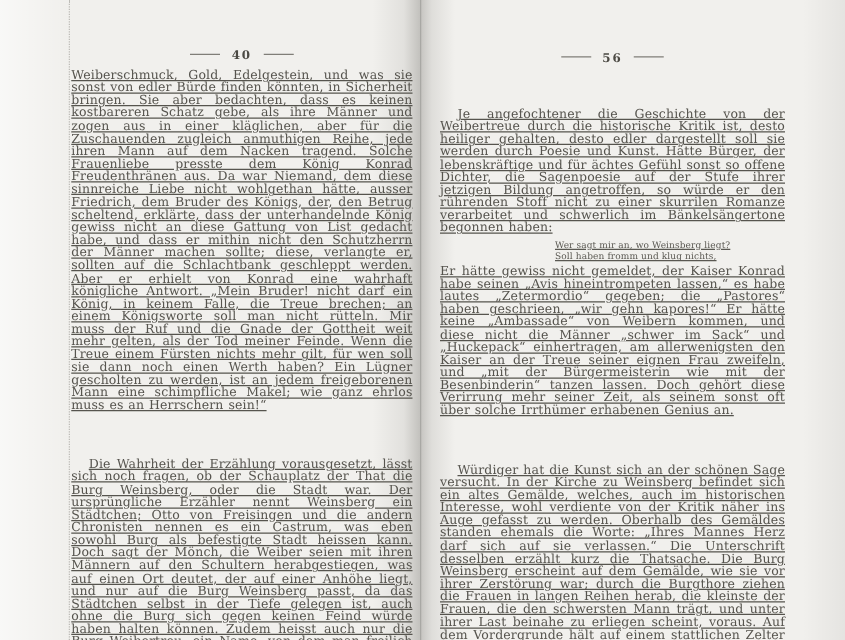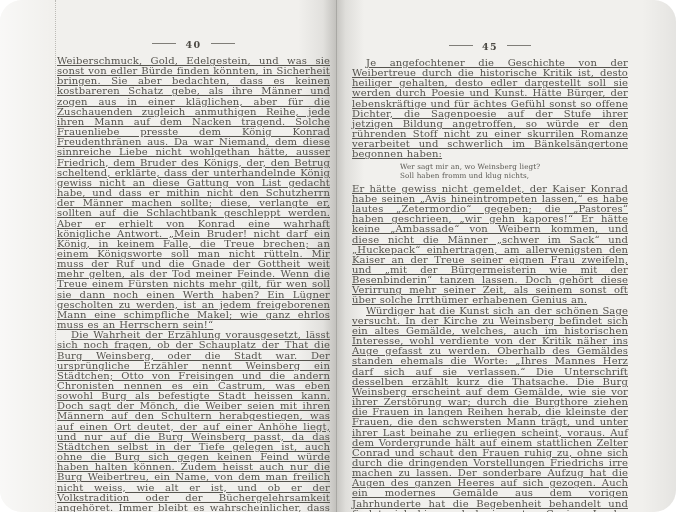--- a/index.html
+++ b/index.html
@@ -3,21 +3,20 @@
 <meta charset="utf-8">
 <style>
   html, body { margin: 0; padding: 0; }
   .canvas {
     position: relative;
     width: 676px;
     height: 512px;
     background: #f1f0ed;
     overflow: hidden;
     font-family: "DejaVu Serif", "Liberation Serif", serif;
-    border-radius: 22px;
   }
   .left-light {
     position: absolute; left: 0; top: 0; bottom: 0; width: 52px;
     background: linear-gradient(90deg, rgba(255,255,255,0.55), rgba(255,255,255,0));
   }
   .edge-dots {
     position: absolute; left: 55px; top: 0; bottom: 0; width: 0;
     border-left: 1px dotted rgba(110,108,100,0.40);
   }
   .gutter {
@@ -62,27 +61,28 @@
   .para {
     margin: 0;
     font-size: 10px;
     line-height: 10.15px;
     text-align: justify;
     letter-spacing: 0.12px;
     word-spacing: 0.55px;
     color: #56544e;
     text-decoration: underline;
   }
-  .para.indent { text-indent: 14px; }
+  .para.indent { text-indent: 14px; margin-top: 37px; }
   .verse {
-    margin: 2px 0 3px 48px;
+    margin: 2px 0 3px 92px;
     font-size: 7.2px;
     line-height: 9.6px;
     color: #5a5852;
     letter-spacing: 0.1px;
+    text-decoration: underline;
   }
   .sig {
     margin-top: 0px;
     padding-left: 218px;
     font-size: 8px;
     color: #4c4a44;
   }
 </style>
 </head>
 <body>
@@ -97,21 +97,21 @@
   <div class="page page-left">
     <div class="pagehead">
       <span class="rule"></span><span class="pagenum">40</span><span class="rule"></span>
     </div>
     <p class="para noindent">Weiberschmuck, Gold, Edelgestein, und was sie sonst von edler Bürde finden könnten, in Sicherheit bringen. Sie aber bedachten, dass es keinen kostbareren Schatz gebe, als ihre Männer und zogen aus in einer kläglichen, aber für die Zuschauenden zugleich anmuthigen Reihe, jede ihren Mann auf dem Nacken tragend. Solche Frauenliebe presste dem König Konrad Freudenthränen aus. Da war Niemand, dem diese sinnreiche Liebe nicht wohlgethan hätte, ausser Friedrich, dem Bruder des Königs, der, den Betrug scheltend, erklärte, dass der unterhandelnde König gewiss nicht an diese Gattung von List gedacht habe, und dass er mithin nicht den Schutzherrn der Männer machen sollte; diese, verlangte er, sollten auf die Schlachtbank geschleppt werden. Aber er erhielt von Konrad eine wahrhaft königliche Antwort. „Mein Bruder! nicht darf ein König, in keinem Falle, die Treue brechen; an einem Königsworte soll man nicht rütteln. Mir muss der Ruf und die Gnade der Gottheit weit mehr gelten, als der Tod meiner Feinde. Wenn die Treue einem Fürsten nichts mehr gilt, für wen soll sie dann noch einen Werth haben? Ein Lügner gescholten zu werden, ist an jedem freigeborenen Mann eine schimpfliche Makel; wie ganz ehrlos muss es an Herrschern sein!“</p>
     <p class="para indent">Die Wahrheit der Erzählung vorausgesetzt, lässt sich noch fragen, ob der Schauplatz der That die Burg Weinsberg, oder die Stadt war. Der ursprüngliche Erzähler nennt Weinsberg ein Städtchen; Otto von Freisingen und die andern Chronisten nennen es ein Castrum, was eben sowohl Burg als befestigte Stadt heissen kann. Doch sagt der Mönch, die Weiber seien mit ihren Männern auf den Schultern herabgestiegen, was auf einen Ort deutet, der auf einer Anhöhe liegt, und nur auf die Burg Weinsberg passt, da das Städtchen selbst in der Tiefe gelegen ist, auch ohne die Burg sich gegen keinen Feind würde haben halten können. Zudem heisst auch nur die Burg Weibertreu, ein Name, von dem man freilich nicht weiss, wie alt er ist, und ob er der Volkstradition oder der Büchergelehrsamkeit angehöret. Immer bleibt es wahrscheinlicher, dass damals das Castrum Weinsberg nur aus der Burg und vielleicht wenigen Häusern Höriger an deren Fusse bestanden, und dass aus den letztern die Stadt Weinsberg erst später erwachsen ist.</p>
   </div>
 
   <div class="page page-right">
     <div class="pagehead">
-      <span class="rule"></span><span class="pagenum">45</span><span class="rule"></span>
+      <span class="rule"></span><span class="pagenum">56</span><span class="rule"></span>
     </div>
     <p class="para indent">Je angefochtener die Geschichte von der Weibertreue durch die historische Kritik ist, desto heiliger gehalten, desto edler dargestellt soll sie werden durch Poesie und Kunst. Hätte Bürger, der lebenskräftige und für ächtes Gefühl sonst so offene Dichter, die Sagenpoesie auf der Stufe ihrer jetzigen Bildung angetroffen, so würde er den rührenden Stoff nicht zu einer skurrilen Romanze verarbeitet und schwerlich im Bänkelsängertone begonnen haben:</p>
     <div class="verse">
       <div class="verse-line">Wer sagt mir an, wo Weinsberg liegt?</div>
       <div class="verse-line">Soll haben fromm und klug nichts,</div>
     </div>
     <p class="para noindent">Er hätte gewiss nicht gemeldet, der Kaiser Konrad habe seinen „Avis hineintrompeten lassen,“ es habe lautes „Zetermordio“ gegeben; die „Pastores“ haben geschrieen, „wir gehn kapores!“ Er hätte keine „Ambassade“ von Weibern kommen, und diese nicht die Männer „schwer im Sack“ und „Huckepack“ einhertragen, am allerwenigsten den Kaiser an der Treue seiner eignen Frau zweifeln, und „mit der Bürgermeisterin wie mit der Besenbinderin“ tanzen lassen. Doch gehört diese Verirrung mehr seiner Zeit, als seinem sonst oft über solche Irrthümer erhabenen Genius an.</p>
     <p class="para indent">Würdiger hat die Kunst sich an der schönen Sage versucht. In der Kirche zu Weinsberg befindet sich ein altes Gemälde, welches, auch im historischen Interesse, wohl verdiente von der Kritik näher ins Auge gefasst zu werden. Oberhalb des Gemäldes standen ehemals die Worte: „Ihres Mannes Herz darf sich auf sie verlassen.“ Die Unterschrift desselben erzählt kurz die Thatsache. Die Burg Weinsberg erscheint auf dem Gemälde, wie sie vor ihrer Zerstörung war; durch die Burgthore ziehen die Frauen in langen Reihen herab, die kleinste der Frauen, die den schwersten Mann trägt, und unter ihrer Last beinahe zu erliegen scheint, voraus. Auf dem Vordergrunde hält auf einem stattlichen Zelter Conrad und schaut den Frauen ruhig zu, ohne sich durch die dringenden Vorstellungen Friedrichs irre machen zu lassen. Der sonderbare Aufzug hat die Augen des ganzen Heeres auf sich gezogen. Auch ein modernes Gemälde aus dem vorigen Jahrhunderte hat die Begebenheit behandelt und findet sich hier und da in guten Copien. In der neuesten Zeit hat ein sehr talentvoller</p>
     <div class="sig">7</div>
   </div>

